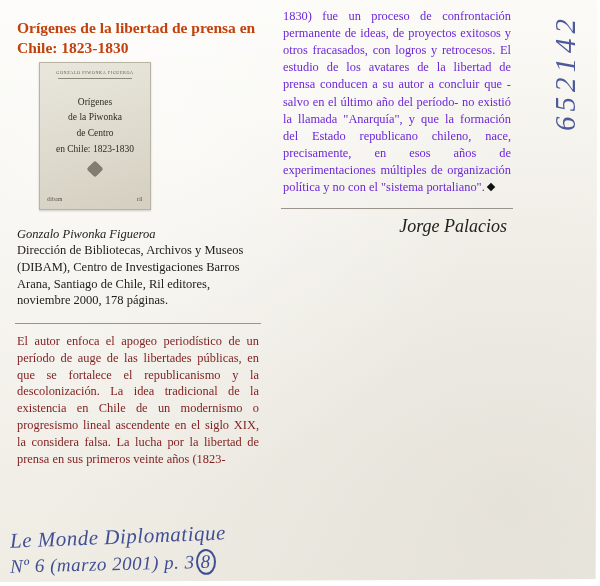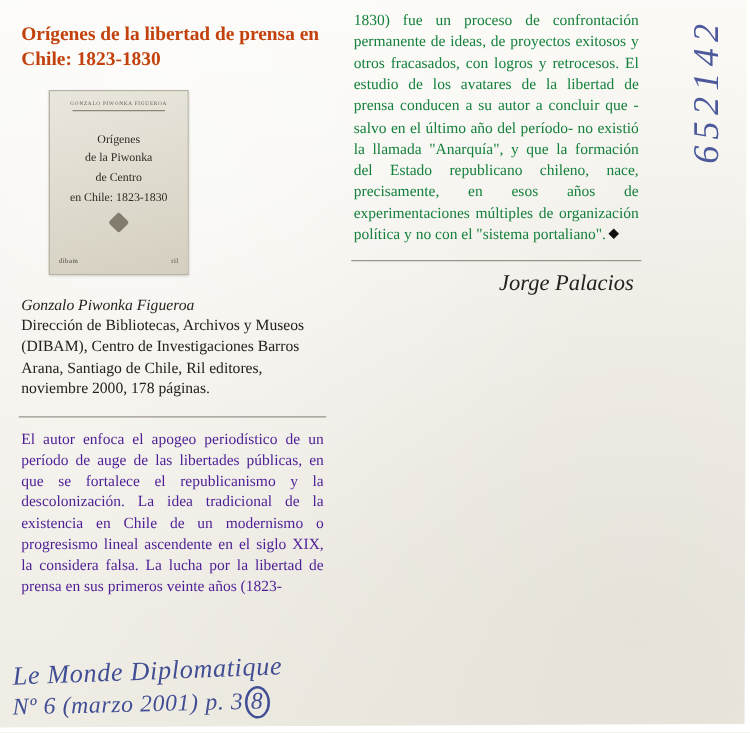--- a/index.html
+++ b/index.html
@@ -64,21 +64,21 @@
     padding: 0 10px 0 8px;
     font-family: Liberation Serif, serif;
     font-size: 15.5px;
     font-weight: bold;
     line-height: 1.28;
     color: #c2410c;
   }
 
   
   .cover-wrap {
-    margin: 14px 0 0 30px;
+    margin: 4px 0 0 30px;
     width: 120px;
   }
   .cover {
     position: relative;
     width: 112px;
     height: 148px;
     background: linear-gradient(165deg, #e9e6dd 0%, #dedacd 55%, #d4cfc0 100%);
     border: 1px solid #b9b3a3;
     box-shadow: 0 1px 2px rgba(0,0,0,0.18);
     box-sizing: border-box;
@@ -146,35 +146,35 @@
   .body-rule {
     margin: 14px 6px 0 6px;
     border-top: 1px solid #9a948a;
     width: 246px;
   }
   .left-body {
     margin: 9px 8px 0 8px;
     font-size: 12.4px;
     line-height: 1.36;
     text-align: justify;
-    color: #4c1d95;
+    color: #7f1d1d;
   }
 
   
   .right-col {
     position: absolute;
     left: 281px;
     top: 8px;
     width: 232px;
   }
   .right-body {
     font-size: 12.4px;
     line-height: 1.38;
     text-align: justify;
-    color: #15803d;
+    color: #6d28d9;
     padding: 0 2px;
   }
   .right-sep {
     margin-top: 12px;
     border-top: 1px solid #9a948a;
     width: 232px;
   }
   .byline {
     margin-top: 7px;
     text-align: right;

